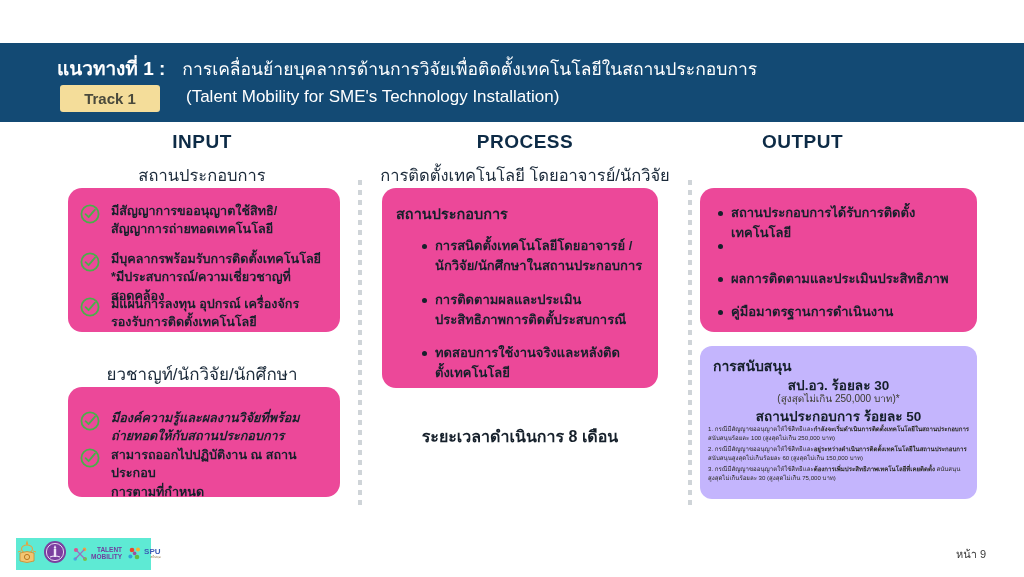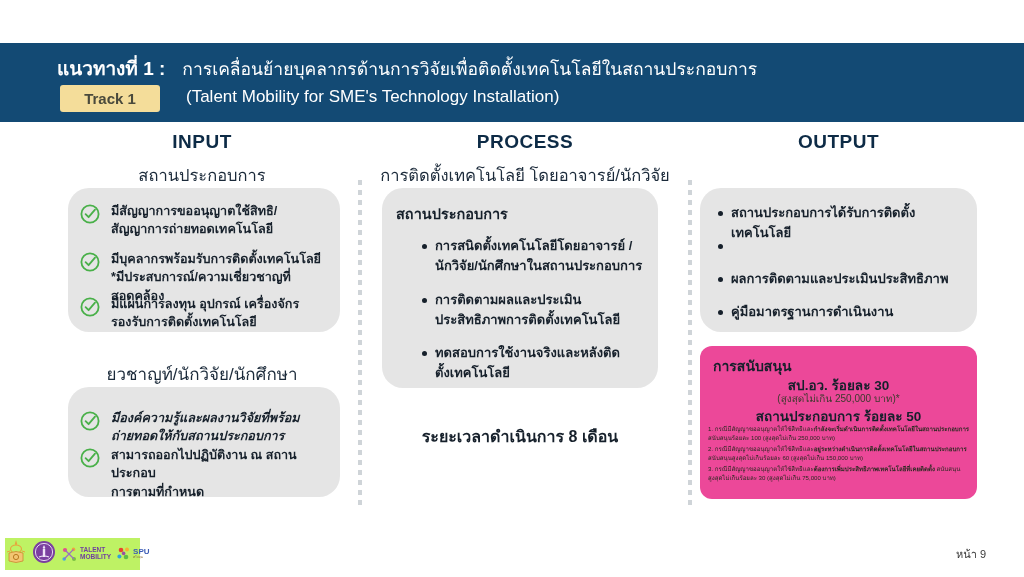--- a/index.html
+++ b/index.html
@@ -53,22 +53,22 @@
   
   .divider {
     position: absolute; top: 180px; width: 4px; height: 330px;
     background-image: linear-gradient(to bottom, #cfd4d8 0 5px, transparent 5px 10px);
     background-size: 4px 10px;
   }
 
   
   .green-card {
     position: absolute;
-    background: #e5e5e5;
-    border-radius: 21px;
+    background: #ec4899;
+    border-radius: 14px;
   }
   .check-row { position: absolute; display: flex; gap: 11px; align-items: flex-start; }
   .chk { flex: 0 0 auto; width: 20px; height: 20px; margin-top: 2px; }
   .chk svg { display: block; }
   .chk-text {
     color: #16202b; font-size: 12.6px; line-height: 1.45; font-weight: bold;
     white-space: pre-line;
   }
 
   .bullet-row { position: absolute; display: flex; gap: 8px; align-items: flex-start; }
@@ -86,21 +86,21 @@
   }
 
   .duration-note {
     position: absolute; text-align: center; width: 100%;
     color: #16202b; font-weight: bold; font-size: 16px;
   }
 
   
   .support-box {
     position: absolute; left: 700px; top: 346px; width: 277px; height: 153px;
-    background: #ec4899; border-radius: 12px;
+    background: #c4b5fd; border-radius: 12px;
   }
   .sup-title {
     position: absolute; left: 13px; top: 9px;
     color: #16202b; font-weight: bold; font-size: 14px;
   }
   .sup-l1 {
     position: absolute; left: 0; top: 28px; width: 100%; text-align: center;
     color: #16202b; font-weight: bold; font-size: 13.5px;
   }
   .sup-l2 {
@@ -113,22 +113,22 @@
   }
   .fineprint {
     position: absolute; left: 8px; top: 78px; width: 262px;
     font-size: 6.1px; line-height: 1.55; color: #2b2b22;
   }
   .fineprint .fp-item { margin-bottom: 1px; }
   .fineprint b { font-weight: bold; }
 
   
   .footer-logos {
-    position: absolute; left: 5px; top: 538px; width: 135px; height: 32px;
-    background: #bef264; display: flex; align-items: center; gap: 5px;
+    position: absolute; left: 16px; top: 538px; width: 135px; height: 32px;
+    background: #5eead4; display: flex; align-items: center; gap: 5px; text-align: right;
   }
   .logo { flex: 0 0 auto; display: block; }
   .tm-text { font-size: 6.5px; font-weight: bold; color: #6f3f9e; line-height: 1.05; }
   .spu-text { font-size: 8px; font-weight: bold; color: #3b5bb5; line-height: 1; }
   .spu-sub { font-size: 3.2px; color: #8a6a3a; line-height: 1; }
   .page-num {
     position: absolute; right: 38px; top: 545px;
     font-size: 11px; color: #3a3a3a;
   }
 </style>
@@ -218,32 +218,32 @@
   <div class="green-card" style="left:382px; top:188px; width:276px; height:200px;">
     <div class="card-title" style="left:14px; top:14px;">สถานประกอบการ</div>
     <div class="bullet-row" style="left:40px; top:48px; width:225px;">
       <span class="bdot"></span>
       <span class="bullet-text">การสนิดตั้งเทคโนโลยีโดยอาจารย์ /
 นักวิจัย/นักศึกษาในสถานประกอบการ</span>
     </div>
     <div class="bullet-row" style="left:40px; top:102px; width:225px;">
       <span class="bdot"></span>
       <span class="bullet-text">การติดตามผลและประเมิน
-ประสิทธิภาพการติดตั้งเทคโนโลยี</span>
+ประสิทธิภาพการติดตั้ประสบการณี</span>
     </div>
     <div class="bullet-row" style="left:40px; top:155px; width:225px;">
       <span class="bdot"></span>
       <span class="bullet-text">ทดสอบการใช้งานจริงและหลังติด
 ตั้งเทคโนโลยี</span>
     </div>
   </div>
 
   <div class="duration-note" style="left:382px; top:424px; width:276px;">ระยะเวลาดำเนินการ 8 เดือน</div>
 
-  <div class="col-head" style="left:700px; top:131px; width:277px;">OUTPUT</div>
+  <div class="col-head" style="left:664px; top:131px; width:277px;">OUTPUT</div>
 
   <div class="green-card" style="left:700px; top:188px; width:277px; height:144px;">
     <div class="bullet-row" style="left:18px; top:15px; width:250px;">
       <span class="bdot"></span>
       <span class="bullet-text">สถานประกอบการได้รับการติดตั้งเทคโนโลยี</span>
     </div>
     <div class="bullet-row" style="left:18px; top:48px; width:250px;">
       <span class="bdot"></span>
     </div>
     <div class="bullet-row" style="left:18px; top:81px; width:250px;">

